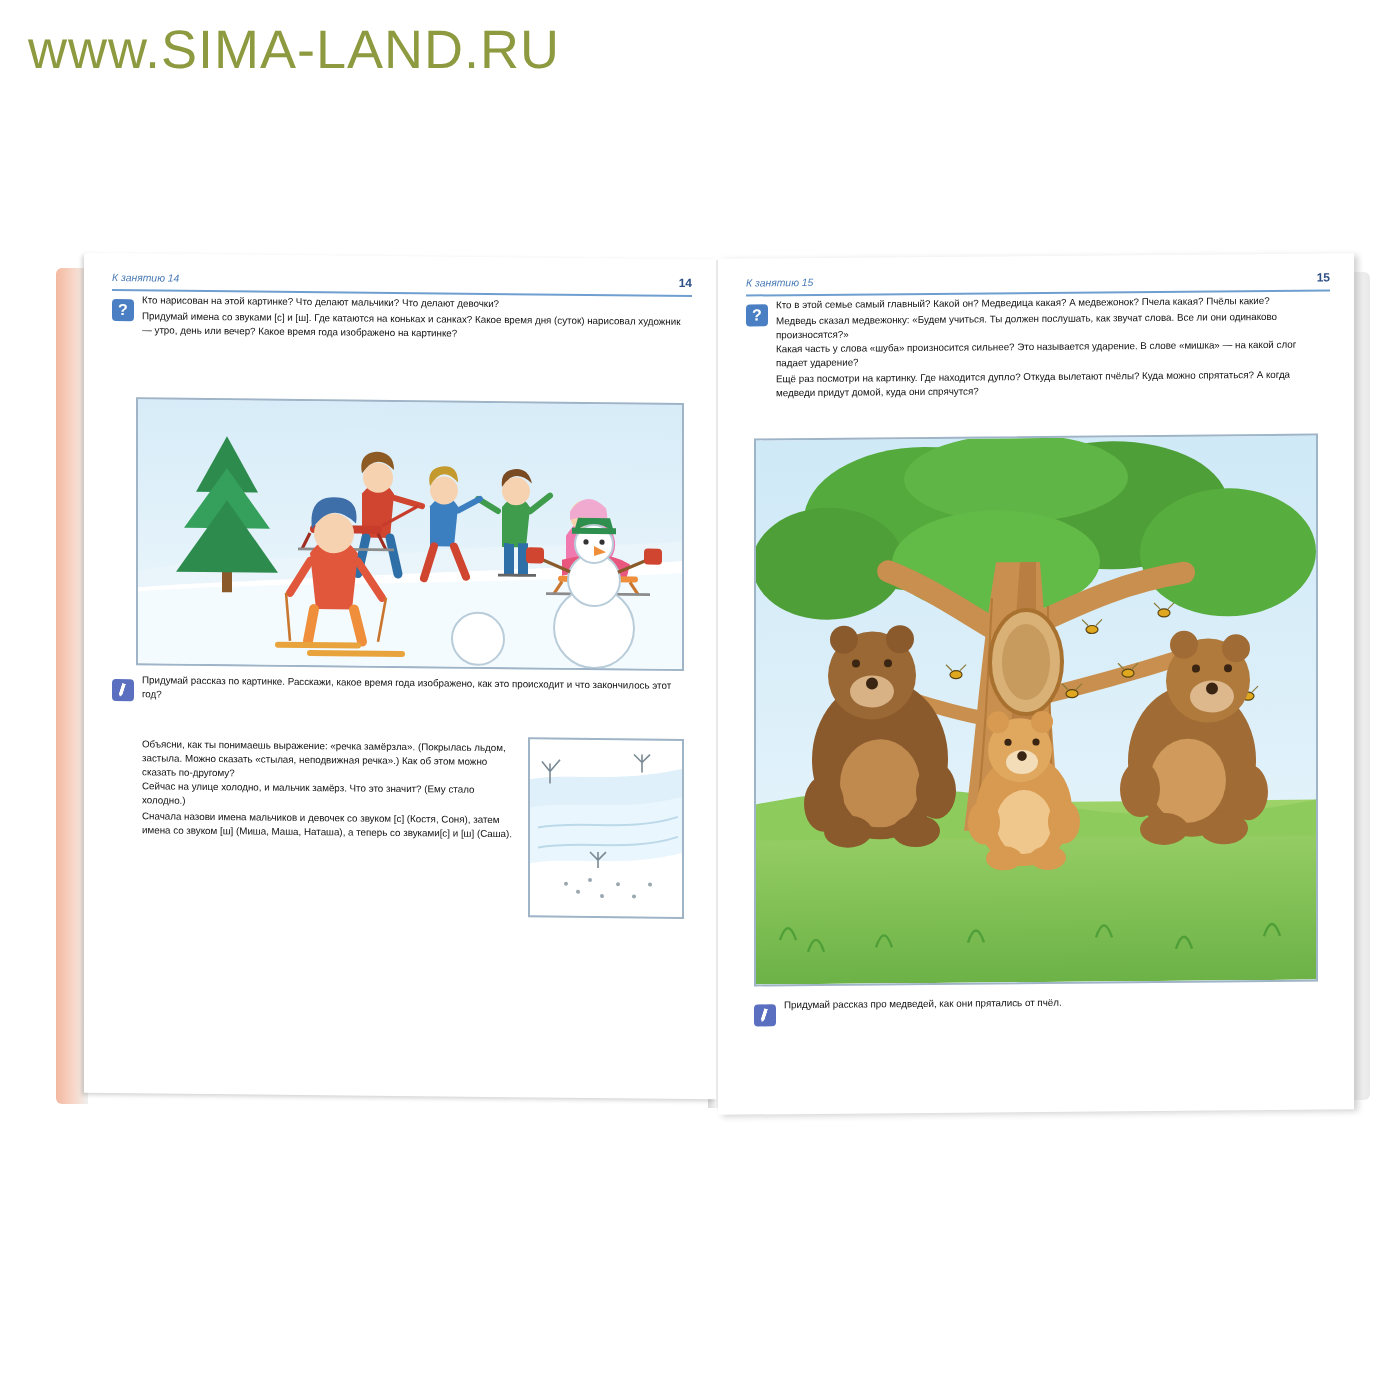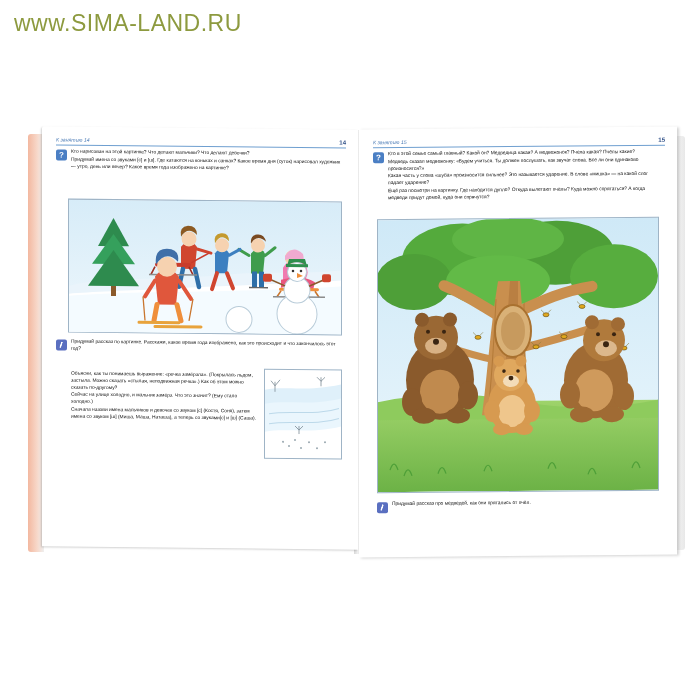--- a/index.html
+++ b/index.html
@@ -5,21 +5,21 @@
   html,body{margin:0;padding:0;}
   body{
     width:700px;height:700px;
     background:#ffffff;
     font-family:"Liberation Sans", sans-serif;
     overflow:hidden;
     position:relative;
   }
   .watermark{
     position:absolute;top:10px;left:14px;
-    font-size:23px;color:#8d9a3f;letter-spacing:.5px;
+    font-size:27px;color:#8d9a3f;letter-spacing:.5px;
     font-family:"Liberation Sans", sans-serif;
     white-space:nowrap;
   }
   
   .book{
     position:absolute;left:28px;top:128px;width:650px;height:432px;
   }
   .page-left,.page-right{
     position:absolute;top:0;background:#fff;
   }

